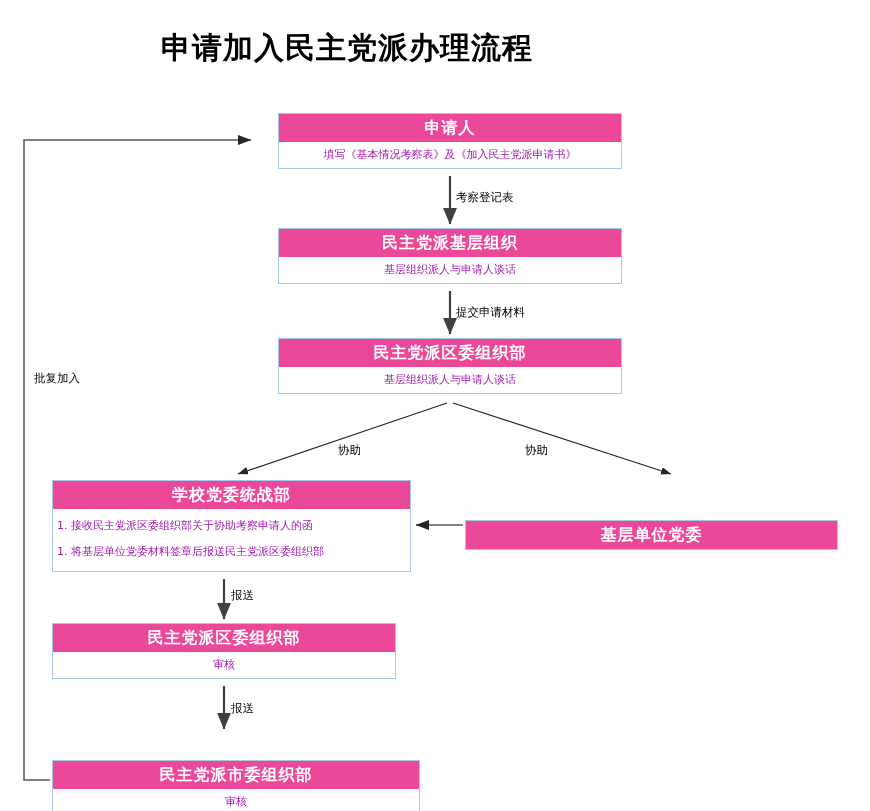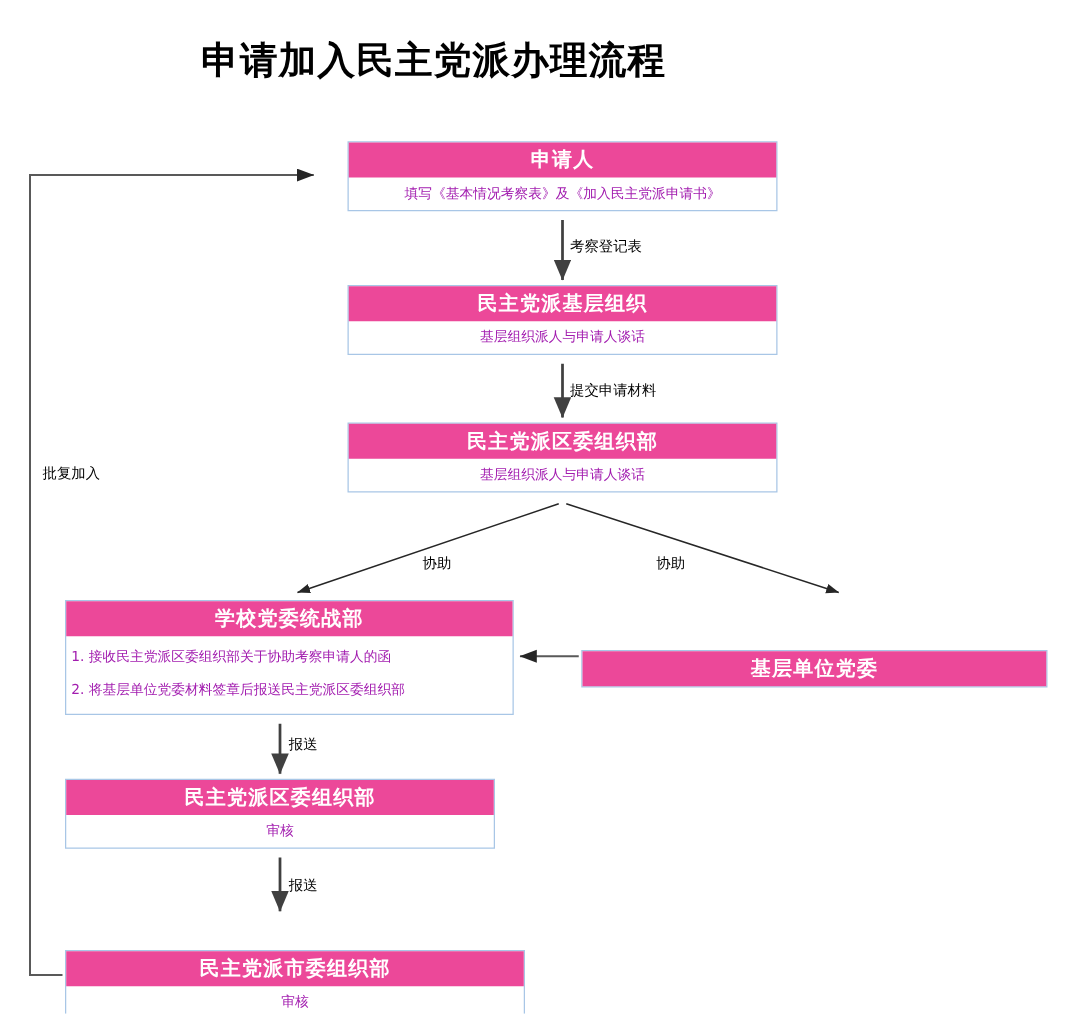--- a/index.html
+++ b/index.html
@@ -135,21 +135,21 @@
 
   <div class="node" id="node-district-org-1">
     <div class="node-header">民主党派区委组织部</div>
     <div class="node-body">基层组织派人与申请人谈话</div>
   </div>
 
   <div class="node" id="node-school-united">
     <div class="node-header">学校党委统战部</div>
     <div class="node-body list">
       <div class="li">1. 接收民主党派区委组织部关于协助考察申请人的函</div>
-      <div class="li">2. 将基层单位党委材料签章后报送民主党派区委组织部</div>
+      <div class="li">1. 将基层单位党委材料签章后报送民主党派区委组织部</div>
     </div>
   </div>
 
   <div class="node" id="node-unit-party">
     <div class="node-header">基层单位党委</div>
   </div>
 
   <div class="node" id="node-district-org-2">
     <div class="node-header">民主党派区委组织部</div>
     <div class="node-body">审核</div>

